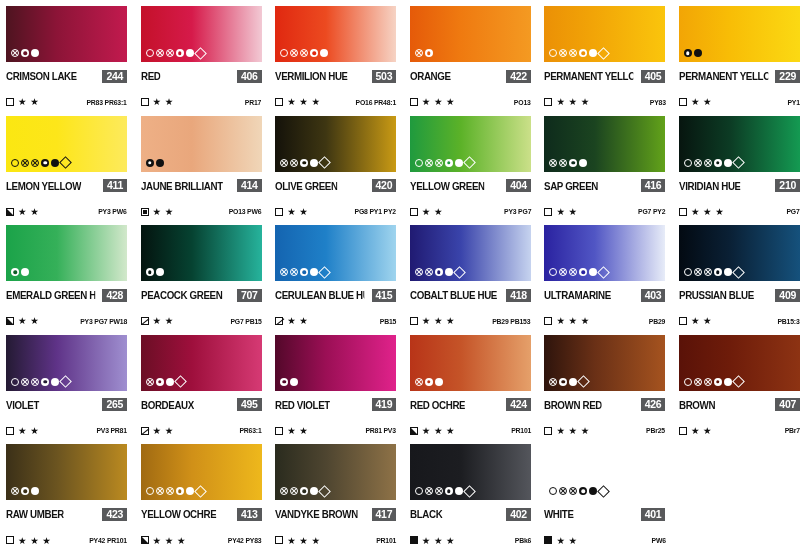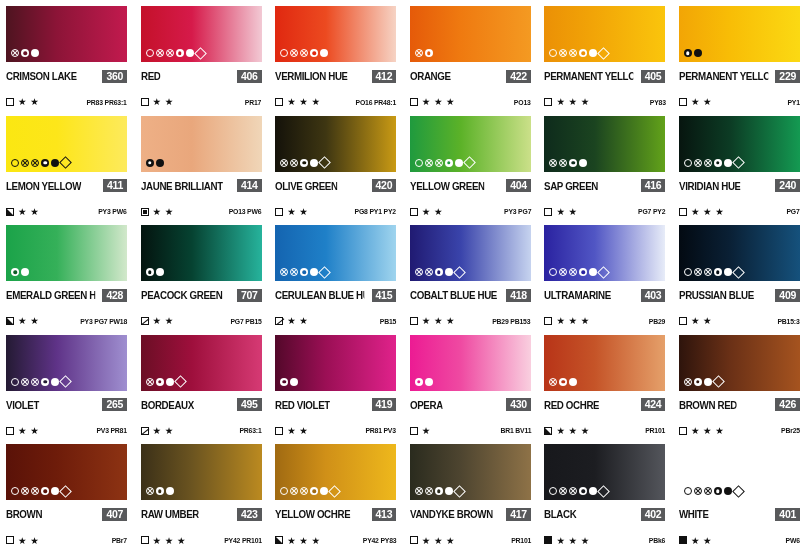--- a/index.html
+++ b/index.html
@@ -168,21 +168,21 @@
         <div class="swatch">
           <div class="swatch-fill" style="background: linear-gradient(to right, rgb(78, 20, 32) 0%, rgb(140, 20, 55) 42%, rgb(194, 26, 78) 100%);"></div>
           <div class="dots">
             <span class="dot d-ring-x" style="--swcol: #6b1328;"></span>
             <span class="dot d-solid-core" style="--swcol: #6b1328;"></span>
             <span class="dot d-solid" style="--swcol: #6b1328;"></span>
           </div>
         </div>
         <div class="namerow">
           <div class="pname">CRIMSON LAKE</div>
-          <div class="pnum">360</div>
+          <div class="pnum">244</div>
         </div>
         <div class="metarow">
           <div class="metaleft">
             <span class="tsq t-open"></span>
             <span class="stars">★ ★</span>
           </div>
           <div class="pig">PR83 PR63:1</div>
         </div>
       </div>
       <div class="cell">
@@ -215,21 +215,21 @@
           <div class="dots">
             <span class="dot d-ring" style="--swcol: #e02810;"></span>
             <span class="dot d-ring-x" style="--swcol: #e02810;"></span>
             <span class="dot d-ring-x" style="--swcol: #e02810;"></span>
             <span class="dot d-solid-core" style="--swcol: #e02810;"></span>
             <span class="dot d-solid" style="--swcol: #e02810;"></span>
           </div>
         </div>
         <div class="namerow">
           <div class="pname">VERMILION HUE</div>
-          <div class="pnum">412</div>
+          <div class="pnum">503</div>
         </div>
         <div class="metarow">
           <div class="metaleft">
             <span class="tsq t-open"></span>
             <span class="stars">★ ★ ★</span>
           </div>
           <div class="pig">PO16 PR48:1</div>
         </div>
       </div>
       <div class="cell">
@@ -416,21 +416,21 @@
             <span class="dot d-ring" style="--swcol: #07150f;"></span>
             <span class="dot d-ring-x" style="--swcol: #07150f;"></span>
             <span class="dot d-ring-x" style="--swcol: #07150f;"></span>
             <span class="dot d-solid-core" style="--swcol: #07150f;"></span>
             <span class="dot d-solid" style="--swcol: #07150f;"></span>
             <span class="dot d-diamond" style="--swcol: #07150f;"></span>
           </div>
         </div>
         <div class="namerow">
           <div class="pname">VIRIDIAN HUE</div>
-          <div class="pnum">240</div>
+          <div class="pnum">210</div>
         </div>
         <div class="metarow">
           <div class="metaleft">
             <span class="tsq t-open"></span>
             <span class="stars">★ ★ ★</span>
           </div>
           <div class="pig">PG7</div>
         </div>
       </div>
       <div class="cell">
@@ -628,40 +628,20 @@
         <div class="metarow">
           <div class="metaleft">
             <span class="tsq t-open"></span>
             <span class="stars">★ ★</span>
           </div>
           <div class="pig">PR81 PV3</div>
         </div>
       </div>
       <div class="cell">
         <div class="swatch">
-          <div class="swatch-fill" style="background: linear-gradient(to right, rgb(236, 27, 147) 0%, rgb(239, 74, 162) 42%, rgb(249, 207, 223) 100%);"></div>
-          <div class="dots">
-            <span class="dot d-solid-core" style="--swcol: #ec1b93;"></span>
-            <span class="dot d-solid" style="--swcol: #ec1b93;"></span>
-          </div>
-        </div>
-        <div class="namerow">
-          <div class="pname">OPERA</div>
-          <div class="pnum">430</div>
-        </div>
-        <div class="metarow">
-          <div class="metaleft">
-            <span class="tsq t-open"></span>
-            <span class="stars">★</span>
-          </div>
-          <div class="pig">BR1 BV11</div>
-        </div>
-      </div>
-      <div class="cell">
-        <div class="swatch">
           <div class="swatch-fill" style="background: linear-gradient(to right, rgb(184, 52, 24) 0%, rgb(197, 84, 40) 42%, rgb(229, 160, 106) 100%);"></div>
           <div class="dots">
             <span class="dot d-ring-x" style="--swcol: #b83418;"></span>
             <span class="dot d-solid-core" style="--swcol: #b83418;"></span>
             <span class="dot d-solid" style="--swcol: #b83418;"></span>
           </div>
         </div>
         <div class="namerow">
           <div class="pname">RED OCHRE</div>
           <div class="pnum">424</div>

